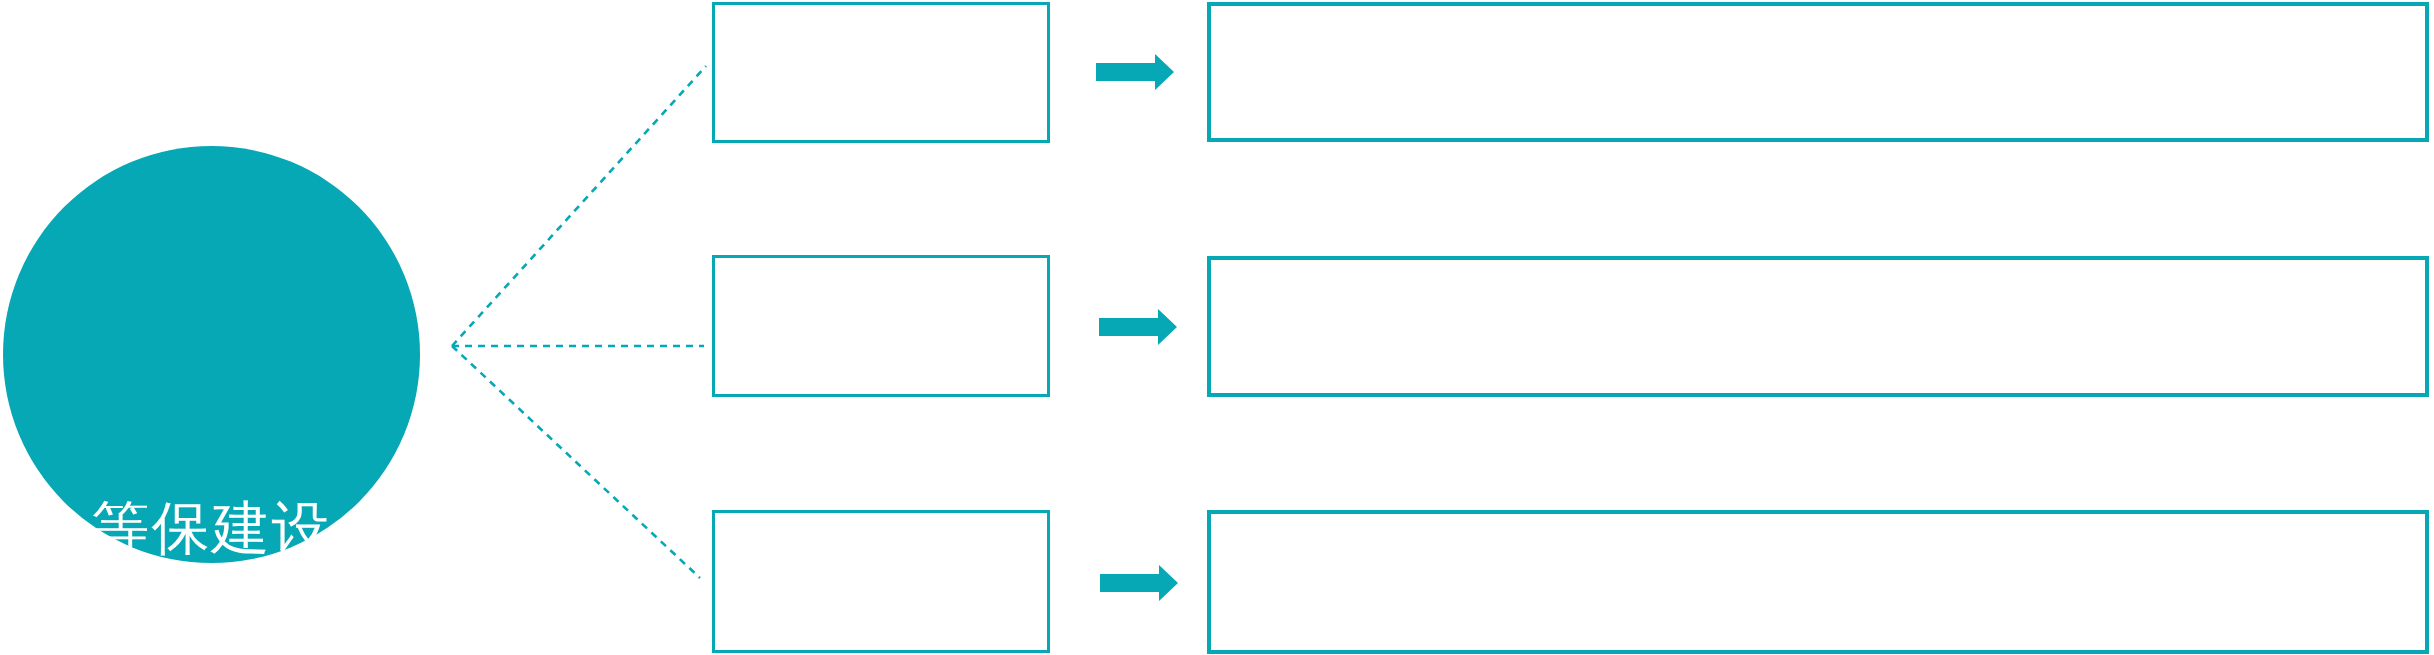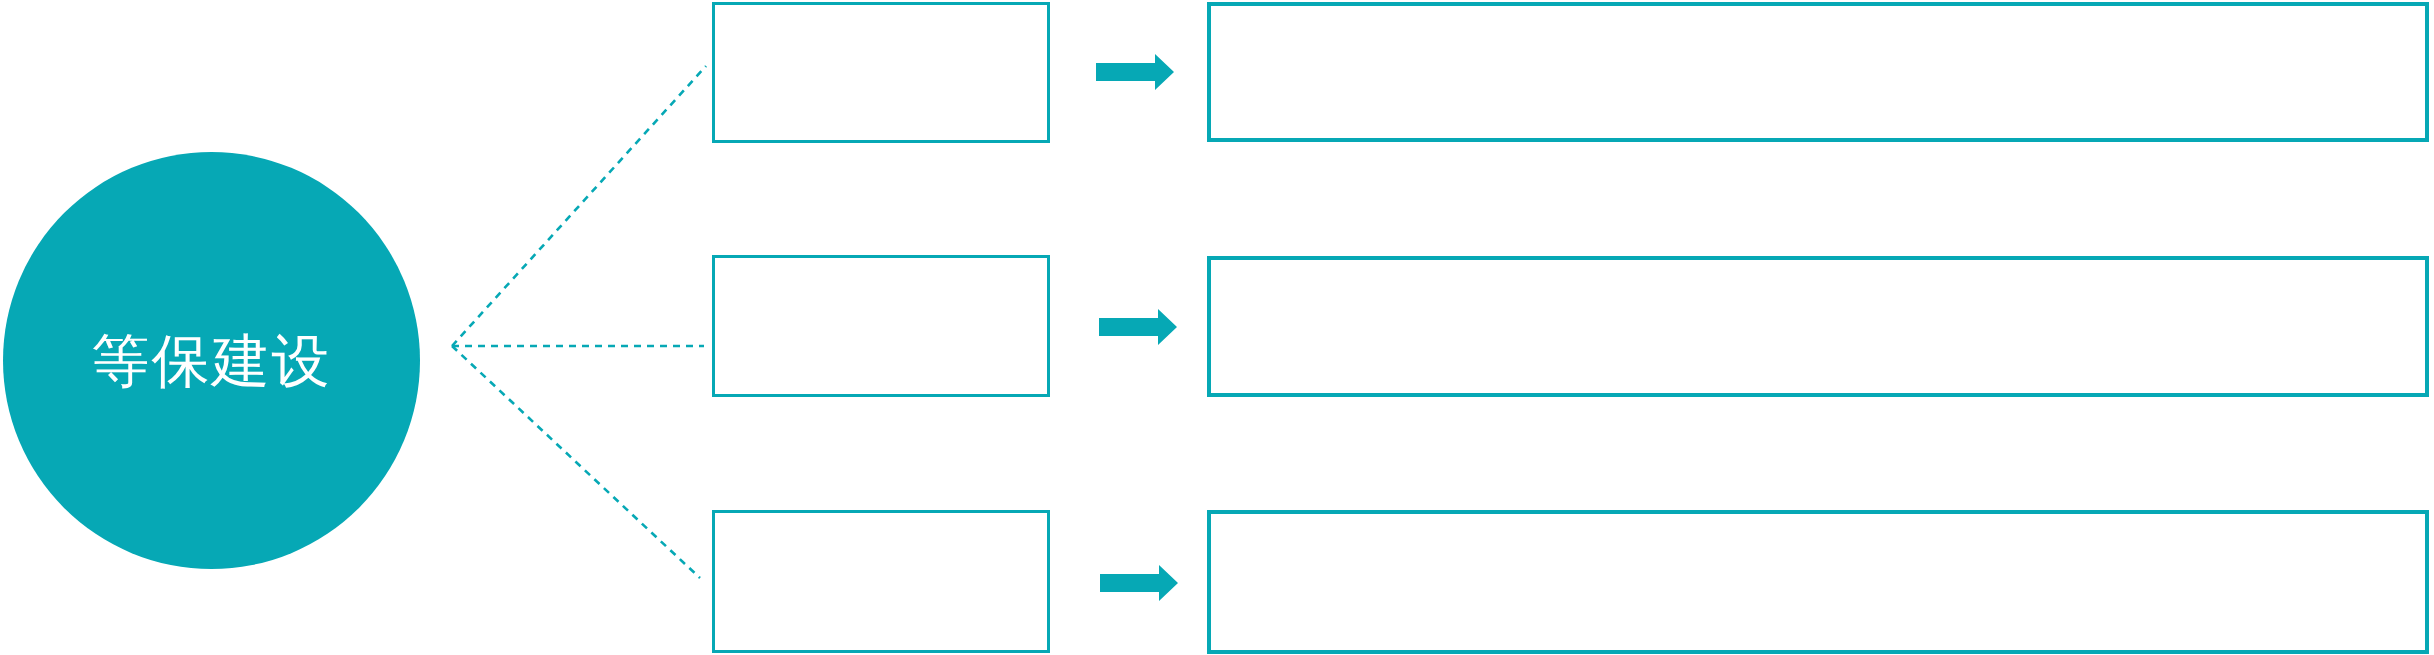--- a/index.html
+++ b/index.html
@@ -16,29 +16,29 @@
     position: relative;
     width: 2434px;
     height: 655px;
     background: var(--bg);
     overflow: hidden;
   }
   
   .root-circle {
     position: absolute;
     left: 3px;
-    top: 152px;
+    top: 146px;
     width: 417px;
     height: 417px;
     border-radius: 50%;
     background: var(--teal);
     display: flex;
     flex-direction: column;
     align-items: center;
-    justify-content: center;
+    justify-content: flex-end;
     text-align: center;
   }
   .root-circle .label-line {
     color: var(--text-color);
     font-size: 58px;
     font-weight: 300;
     line-height: 71px;
     letter-spacing: 2px;
     white-space: nowrap;
   }

